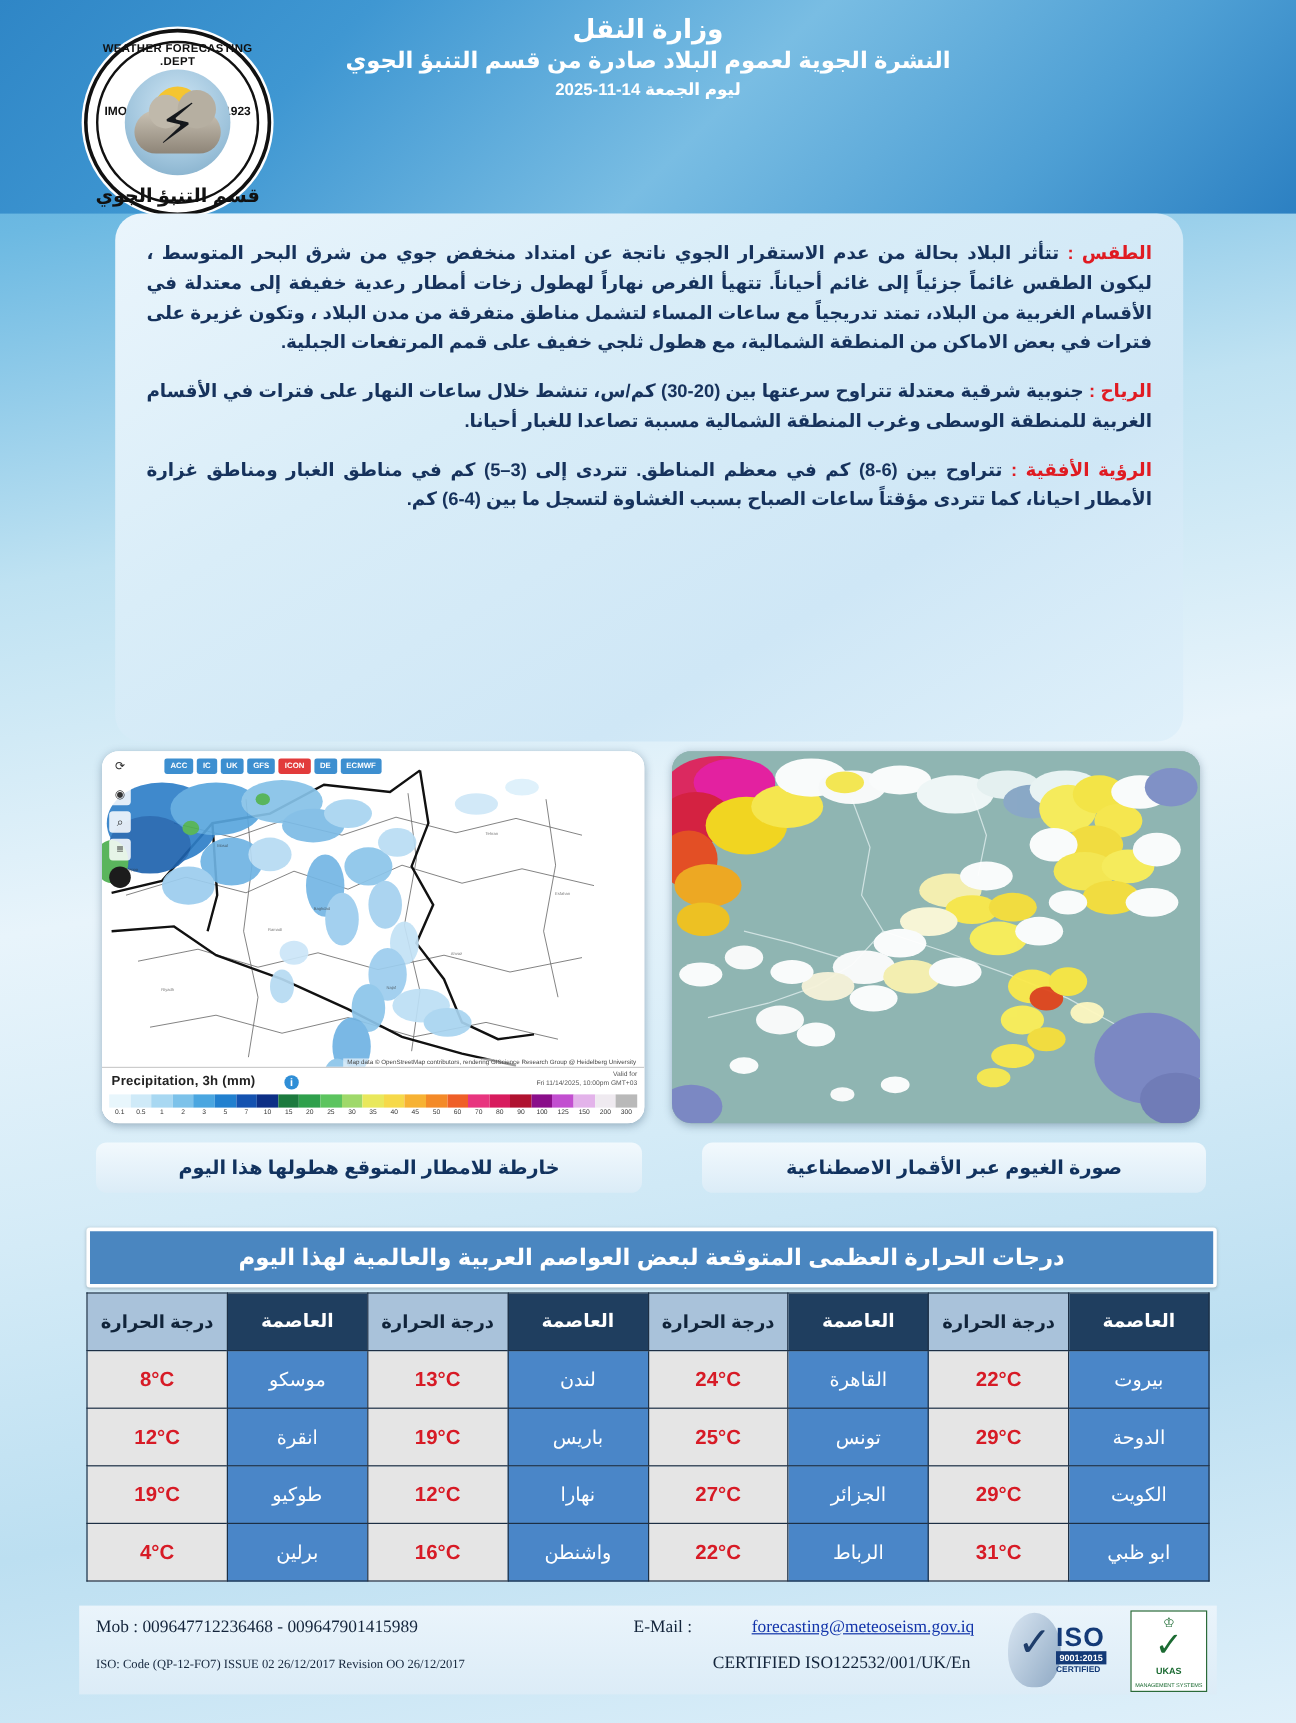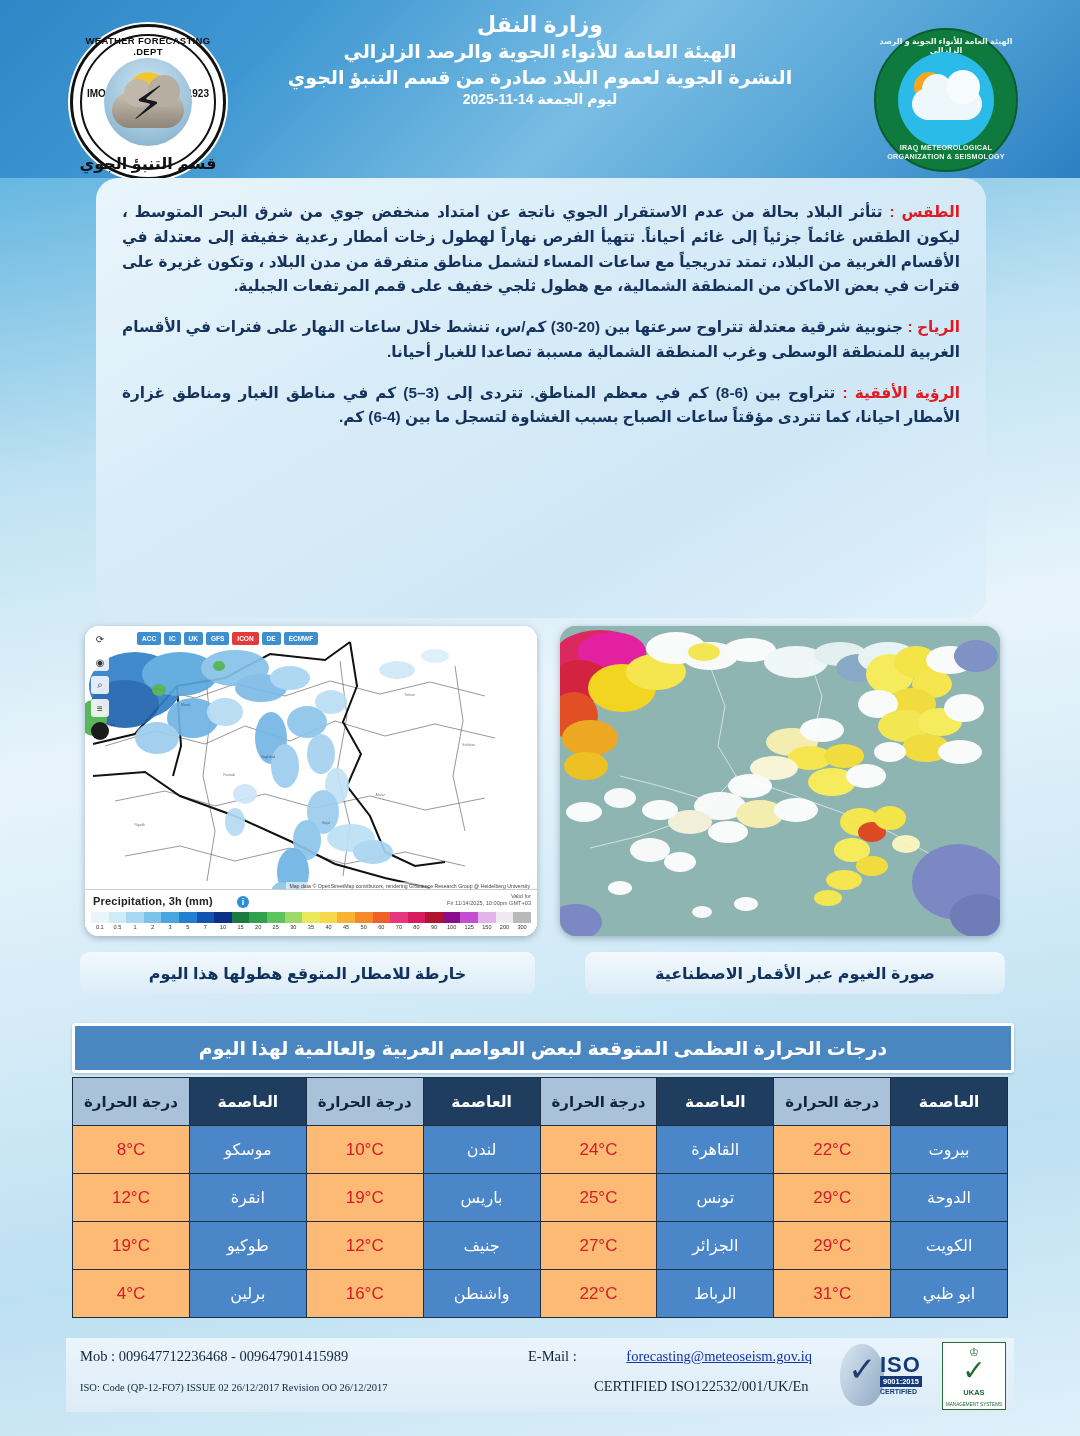--- a/index.html
+++ b/index.html
@@ -118,21 +118,21 @@
   table.temps{
     position:absolute;left:72px;top:1077px;width:936px;border-collapse:collapse;
     direction:rtl;table-layout:fixed;
   }
   table.temps th,table.temps td{
     border:1px solid #1d2f44;height:45px;text-align:center;vertical-align:middle;
   }
   th.h-city{background:#1f3e5f;color:#ffffff;font-size:15.5px;font-weight:bold;}
   th.h-temp{background:#a9c2da;color:#11243a;font-size:15px;font-weight:bold;}
   td.c-city{background:#4a86c8;color:#ffffff;font-size:16px;}
-  td.c-temp{background:#fdba74;color:#d71b26;font-size:17px;font-weight:normal;direction:ltr;}
+  td.c-temp{background:#e5e5e5;color:#d71b26;font-size:17px;font-weight:bold;direction:ltr;}
 
   
   .footer{
     position:absolute;left:66px;top:1338px;width:948px;height:74px;
     background:linear-gradient(180deg,#eaf4fb 0%,#dcecf7 100%);
     direction:ltr;
   }
   .f-mob{position:absolute;left:14px;top:10px;font-size:14.5px;color:#13243b;font-family:"Liberation Serif",serif;text-align:right;}
   .f-mail{position:absolute;left:462px;top:10px;font-size:14.5px;color:#13243b;font-family:"Liberation Serif",serif;}
   .f-mail a{color:#1133aa;text-decoration:underline;margin-left:46px;}
@@ -166,33 +166,24 @@
       <div class="inner">
         <div class="sun"></div>
         <div class="cloud"></div>
         <div class="bolt">⚡</div>
       </div>
       <div class="arc-bot">قسم التنبؤ الجوي</div>
     </div>
 
     <div class="header-titles">
       <div class="ht1">وزارة النقل</div>
-      <div class="ht2">الهيئة العامة للأنواء الجوية والرصد الزلزالي</div>
       <div class="ht3">النشرة الجوية لعموم البلاد صادرة من قسم التنبؤ الجوي</div>
       <div class="ht4">ليوم  الجمعة  14-11-2025</div>
     </div>
 
-    <div class="seal-r">
-      <div class="txt-ar">الهيئة العامة للأنواء الجوية و الرصد الزلزالي</div>
-      <div class="disc">
-        <div class="sun2"></div>
-        <div class="cl2"></div>
-      </div>
-      <div class="txt-en">IRAQ METEOROLOGICAL ORGANIZATION &amp; SEISMOLOGY</div>
-    </div>
   </div>
 
   <div class="body-card">
 
     <div class="para">
       <span class="lbl">الطقس :</span><span> تتأثر البلاد بحالة من عدم الاستقرار الجوي ناتجة عن امتداد منخفض جوي من شرق البحر المتوسط ، ليكون الطقس غائماً جزئياً إلى غائم أحياناً. تتهيأ الفرص نهاراً لهطول زخات أمطار رعدية خفيفة إلى معتدلة في الأقسام الغربية من البلاد، تمتد تدريجياً مع ساعات المساء لتشمل مناطق متفرقة من مدن البلاد ، وتكون غزيرة على فترات في بعض الاماكن من المنطقة الشمالية، مع هطول ثلجي خفيف على قمم المرتفعات الجبلية.</span>
     </div>
 
 
     <div class="para">
@@ -447,40 +438,40 @@
         <th class="h-temp">درجة الحرارة</th>
       </tr>
     </thead>
     <tbody>
       <tr>
         <td class="c-city">بيروت</td>
         <td class="c-temp">22°C</td>
         <td class="c-city">القاهرة</td>
         <td class="c-temp">24°C</td>
         <td class="c-city">لندن</td>
-        <td class="c-temp">10°C</td>
+        <td class="c-temp">13°C</td>
         <td class="c-city">موسكو</td>
         <td class="c-temp">8°C</td>
       </tr>
       <tr>
         <td class="c-city">الدوحة</td>
         <td class="c-temp">29°C</td>
         <td class="c-city">تونس</td>
         <td class="c-temp">25°C</td>
         <td class="c-city">باريس</td>
         <td class="c-temp">19°C</td>
         <td class="c-city">انقرة</td>
         <td class="c-temp">12°C</td>
       </tr>
       <tr>
         <td class="c-city">الكويت</td>
         <td class="c-temp">29°C</td>
         <td class="c-city">الجزائر</td>
         <td class="c-temp">27°C</td>
-        <td class="c-city">جنيف</td>
+        <td class="c-city">نهارا</td>
         <td class="c-temp">12°C</td>
         <td class="c-city">طوكيو</td>
         <td class="c-temp">19°C</td>
       </tr>
       <tr>
         <td class="c-city">ابو ظبي</td>
         <td class="c-temp">31°C</td>
         <td class="c-city">الرباط</td>
         <td class="c-temp">22°C</td>
         <td class="c-city">واشنطن</td>

